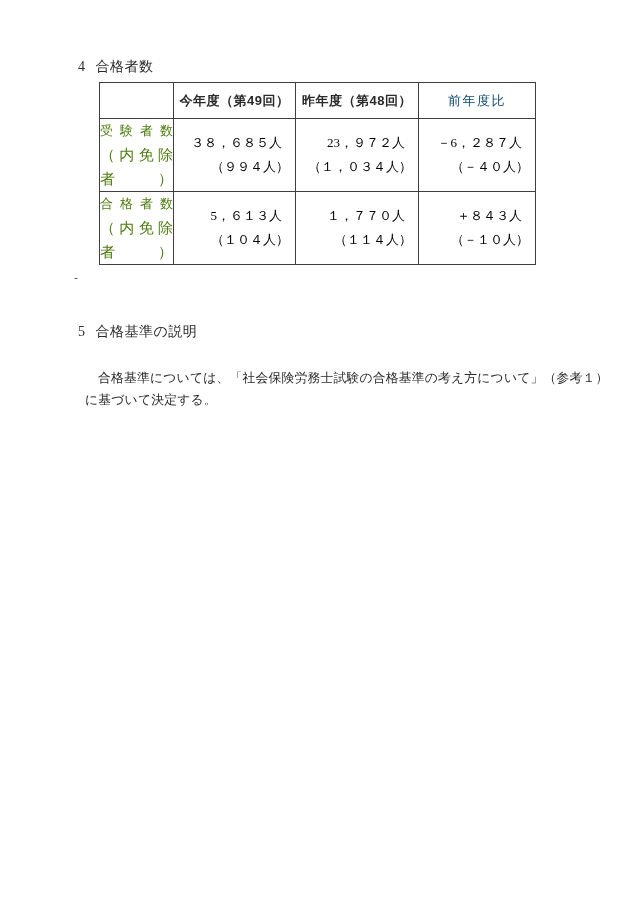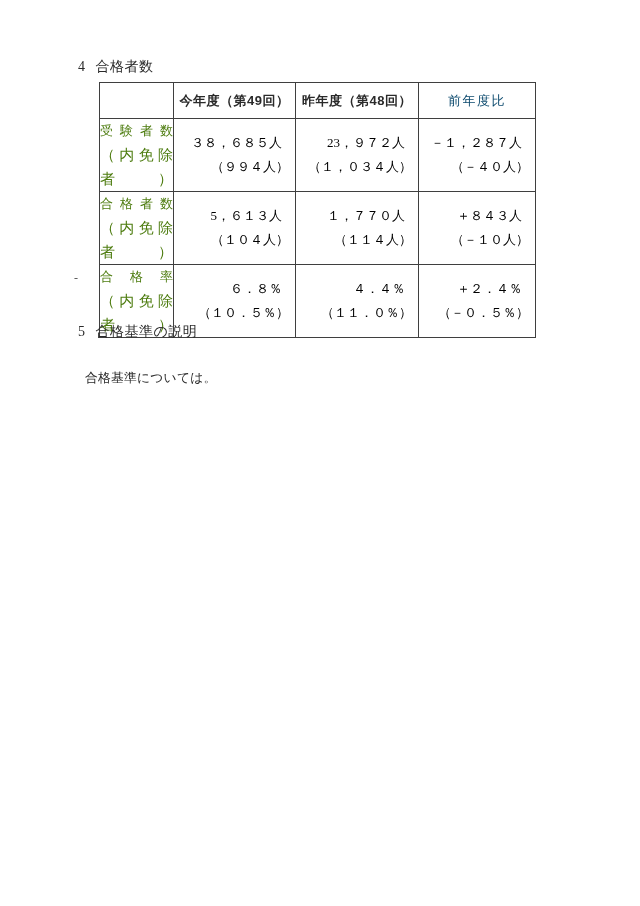--- a/index.html
+++ b/index.html
@@ -162,21 +162,21 @@
         </td>
         <td class="num-cell">
           <div class="num-line1">３８，６８５人</div>
           <div class="num-line2">（９９４人）</div>
         </td>
         <td class="num-cell">
           <div class="num-line1">23，９７２人</div>
           <div class="num-line2">（１，０３４人）</div>
         </td>
         <td class="num-cell">
-          <div class="num-line1">－１，２８７人</div>
+          <div class="num-line1">－6，２８７人</div>
           <div class="num-line2">（－４０人）</div>
         </td>
       </tr>
       <tr class="row-2">
         <td class="label-cell">
           <div class="lbl-line">合格者数</div>
           <div class="lbl-line lbl-sub">（内免除者）</div>
         </td>
         <td class="num-cell">
           <div class="num-line1">5，６１３人</div>
@@ -184,45 +184,28 @@
         </td>
         <td class="num-cell">
           <div class="num-line1">１，７７０人</div>
           <div class="num-line2">（１１４人）</div>
         </td>
         <td class="num-cell">
           <div class="num-line1">＋８４３人</div>
           <div class="num-line2">（－１０人）</div>
         </td>
       </tr>
-      <tr class="row-3">
-        <td class="label-cell">
-          <div class="lbl-line">合格率</div>
-          <div class="lbl-line lbl-sub">（内免除者）</div>
-        </td>
-        <td class="num-cell">
-          <div class="num-line1">６．８％</div>
-          <div class="num-line2">（１０．５％）</div>
-        </td>
-        <td class="num-cell">
-          <div class="num-line1">４．４％</div>
-          <div class="num-line2">（１１．０％）</div>
-        </td>
-        <td class="num-cell">
-          <div class="num-line1">＋２．４％</div>
-          <div class="num-line2">（－０．５％）</div>
-        </td>
-      </tr>
     </tbody>
   </table>
 
   <div class="margin-mark">-</div>
 
   <div class="sec-heading" id="section5-heading">
     <span class="sec-num">5</span>
     <span class="sec-title">合格基準の説明</span>
   </div>
 
   <div class="para">
-    <div class="line2">合格基準については。</div>
+    <div class="line1">合格基準については、「社会保険労務士試験の合格基準の考え方について」（参考１）</div>
+    <div class="line2">に基づいて決定する。</div>
   </div>
 
 </div>
 
 </body></html>

